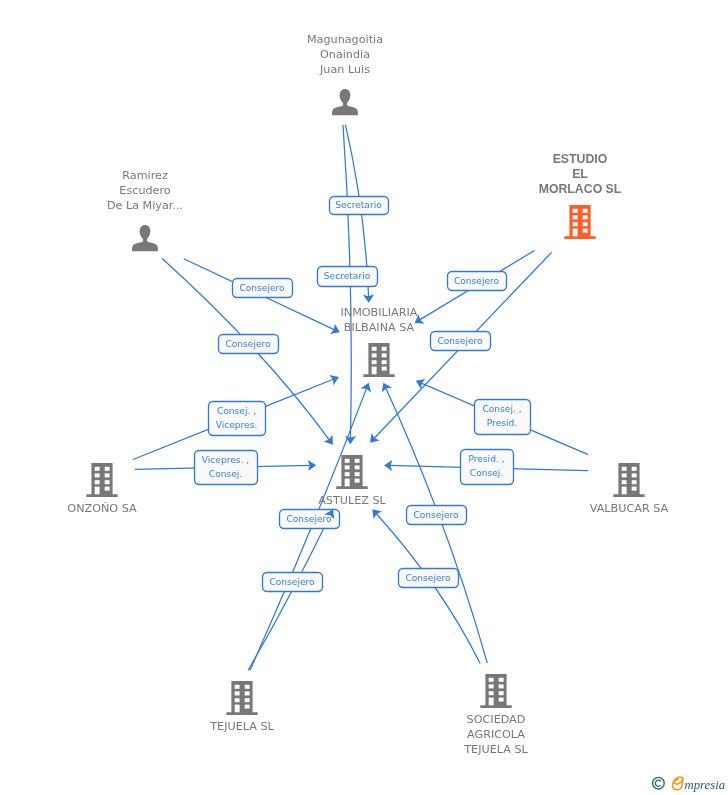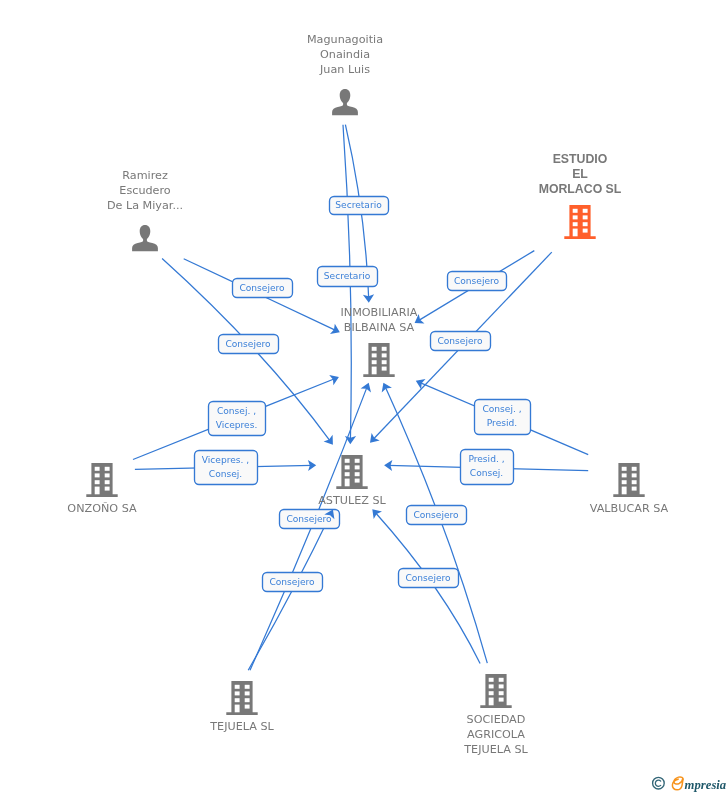--- a/index.html
+++ b/index.html
@@ -9,21 +9,21 @@
   svg#graph{position:absolute;left:0;top:0;width:728px;height:795px;}
   .edge{fill:none;stroke:#3479d4;stroke-width:1.25;}
   .ahead{fill:#3479d4;}
   .ebox{fill:#f9f9f9;stroke:#3479d4;stroke-width:1.35;}
   .etxt{fill:#3c80d8;font-family:"DejaVu Sans",sans-serif;font-size:9.1px;text-anchor:middle;}
   .nlbl{fill:#787878;font-family:"DejaVu Sans",sans-serif;font-size:11.2px;text-anchor:middle;}
   .nlbl.b{font-family:"Liberation Sans",sans-serif;font-weight:bold;font-size:12.3px;}
   .ico-g{fill:#787878;}
   .ico-o{fill:#ff5f2b;}
   .win{fill:#fff;}
-  #wm{position:absolute;left:648px;top:772px;width:80px;height:22px;font-weight:bold;}
+  #wm{position:absolute;left:648px;top:772px;width:80px;height:22px;}
 </style>
 </head>
 <body>
 
 <div id="stage">
 <svg id="graph" viewBox="0 0 728 795">
   <g>
     <g>
       <path class="edge" d="M 345.4 124.7 Q 365.4 211.7 368.7 298.7"></path>
     </g>

